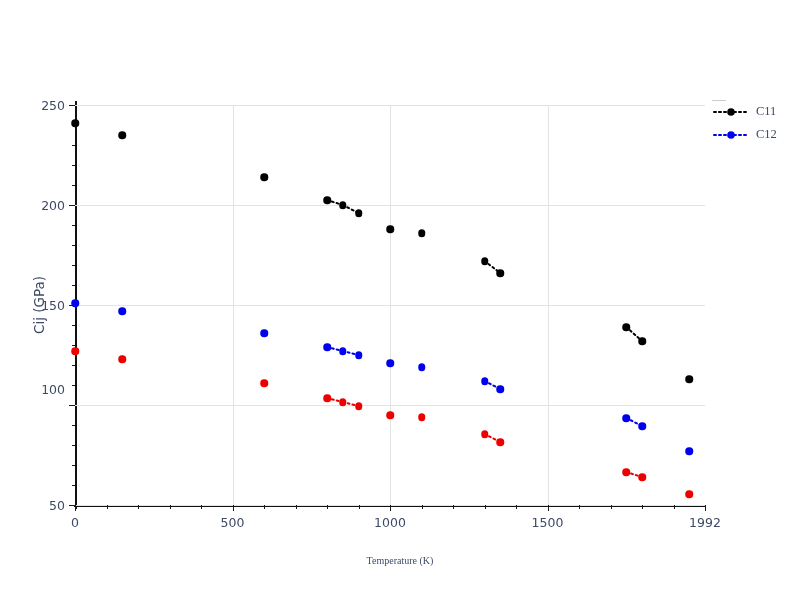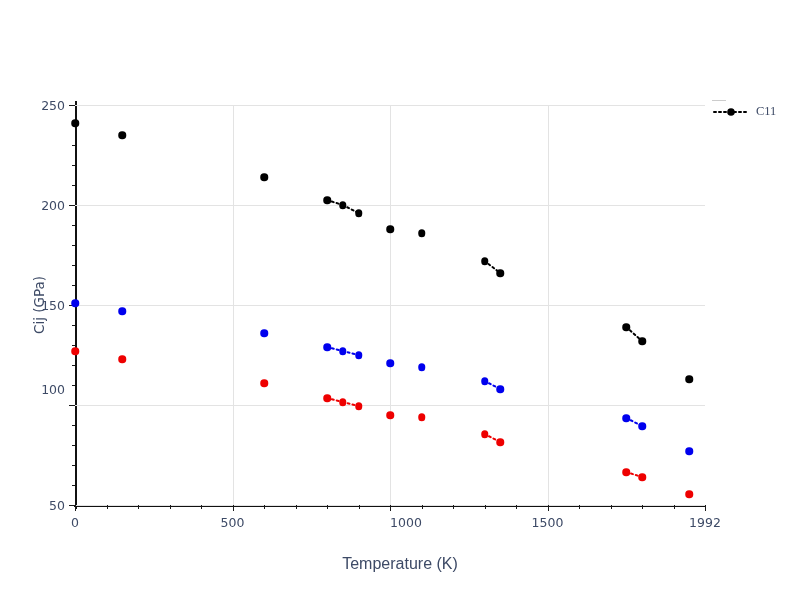--- a/index.html
+++ b/index.html
@@ -99,23 +99,23 @@
     font-family: "DejaVu Sans", sans-serif;
     transform: translateX(-50%);
   }
 
   .axis-title-x {
     position: absolute;
     left: 0;
     top: 555px;
     width: 800px;
     text-align: center;
-    font-size: 16px;
-    color: #3d4a66;
-    font-family: Liberation Sans, sans-serif;
+    font-size: 10px;
+    color: #3d4a66;
+    font-family: Liberation Serif, serif;
   }
   .axis-title-y {
     position: absolute;
     left: -36px;
     top: 50%;
     transform: translate(-50%, -50%) rotate(-90deg);
     transform-origin: center center;
     font-size: 13.5px;
     color: #3d4a66;
     white-space: nowrap;
@@ -229,21 +229,21 @@
         <div class="tick-x minor" style="left: 598.5px;"></div>
       </div>
     <div id="ticklabels">
         <div class="ylabel-tick" style="top: 400px;">50</div>
         <div class="ylabel-tick" style="top: 284px;">100</div>
         <div class="ylabel-tick" style="top: 200px;">150</div>
         <div class="ylabel-tick" style="top: 100px;">200</div>
         <div class="ylabel-tick" style="top: 0px;">250</div>
         <div class="xlabel-tick" style="left: 0px;">0</div>
         <div class="xlabel-tick" style="left: 157.5px;">500</div>
-        <div class="xlabel-tick" style="left: 331px;">1000</div>
+        <div class="xlabel-tick" style="left: 315px;">1000</div>
         <div class="xlabel-tick" style="left: 472.5px;">1500</div>
         <div class="xlabel-tick" style="left: 630px;">1992</div>
       </div>
     <div id="datalayer">
         <svg width="630" height="400" style="position: absolute; left: 0px; top: 0px;">
           <line x1="252" y1="95" x2="267.75" y2="100" stroke="#000000" stroke-width="2" stroke-dasharray="2,3" stroke-linecap="round"></line>
           <line x1="267.75" y1="100" x2="283.5" y2="108" stroke="#000000" stroke-width="2" stroke-dasharray="2,3" stroke-linecap="round"></line>
           <line x1="409.5" y1="156" x2="425.25" y2="168.00000000000003" stroke="#000000" stroke-width="2" stroke-dasharray="2,3" stroke-linecap="round"></line>
           <line x1="551.25" y1="222" x2="567" y2="236" stroke="#000000" stroke-width="2" stroke-dasharray="2,3" stroke-linecap="round"></line>
           <line x1="252" y1="242" x2="267.75" y2="246" stroke="#0000ee" stroke-width="2" stroke-dasharray="2,3" stroke-linecap="round"></line>
@@ -305,15 +305,24 @@
     <div class="legend-topline"></div>
   <div class="legend-row">
         <div class="legend-sample">
           <svg width="38" height="12" viewBox="0 0 38 12">
             <line x1="2" y1="6" x2="36" y2="6" stroke="#000000" stroke-width="2" stroke-dasharray="2,3" stroke-linecap="round"></line>
             <circle cx="19" cy="6" r="3.8" fill="#000000"></circle>
           </svg>
         </div>
         <span class="legend-text">C11</span>
       </div>
+      <div class="legend-row">
+        <div class="legend-sample">
+          <svg width="38" height="12" viewBox="0 0 38 12">
+            <line x1="2" y1="6" x2="36" y2="6" stroke="#0000ee" stroke-width="2" stroke-dasharray="2,3" stroke-linecap="round"></line>
+            <circle cx="19" cy="6" r="3.8" fill="#0000ee"></circle>
+          </svg>
+        </div>
+        <span class="legend-text">C12</span>
+      </div>
     </div>
 
 </div>
 
 </body></html>

